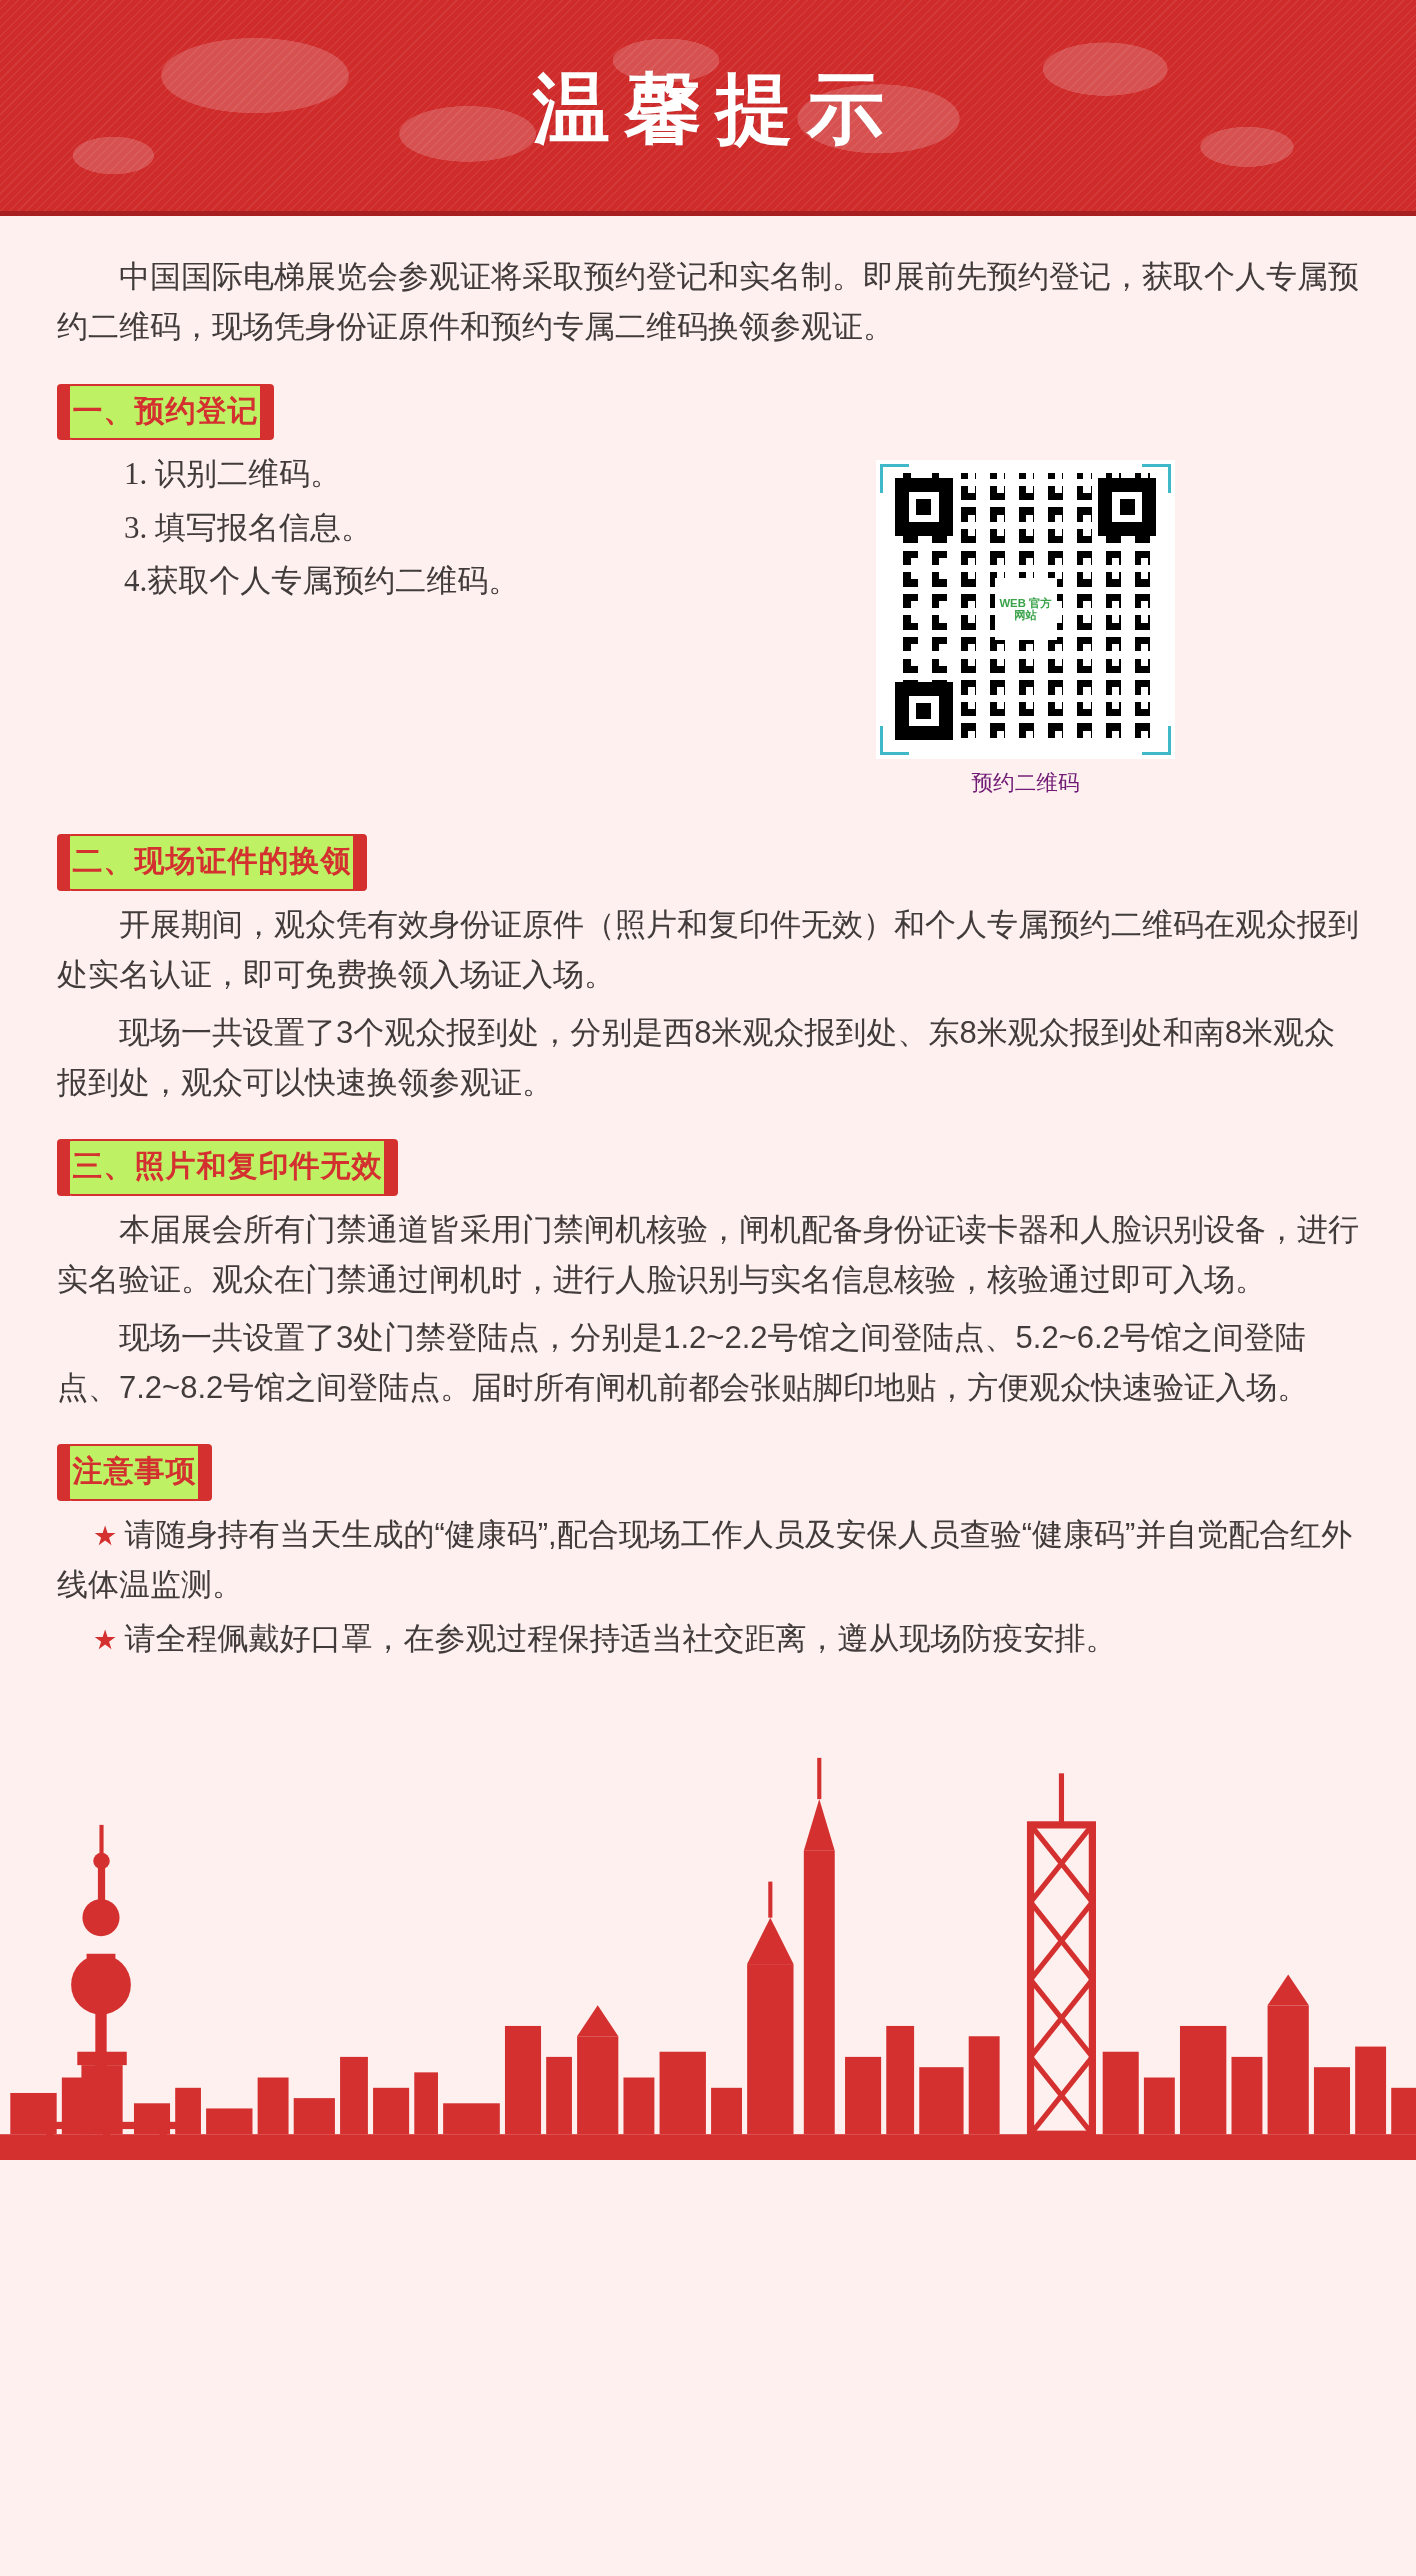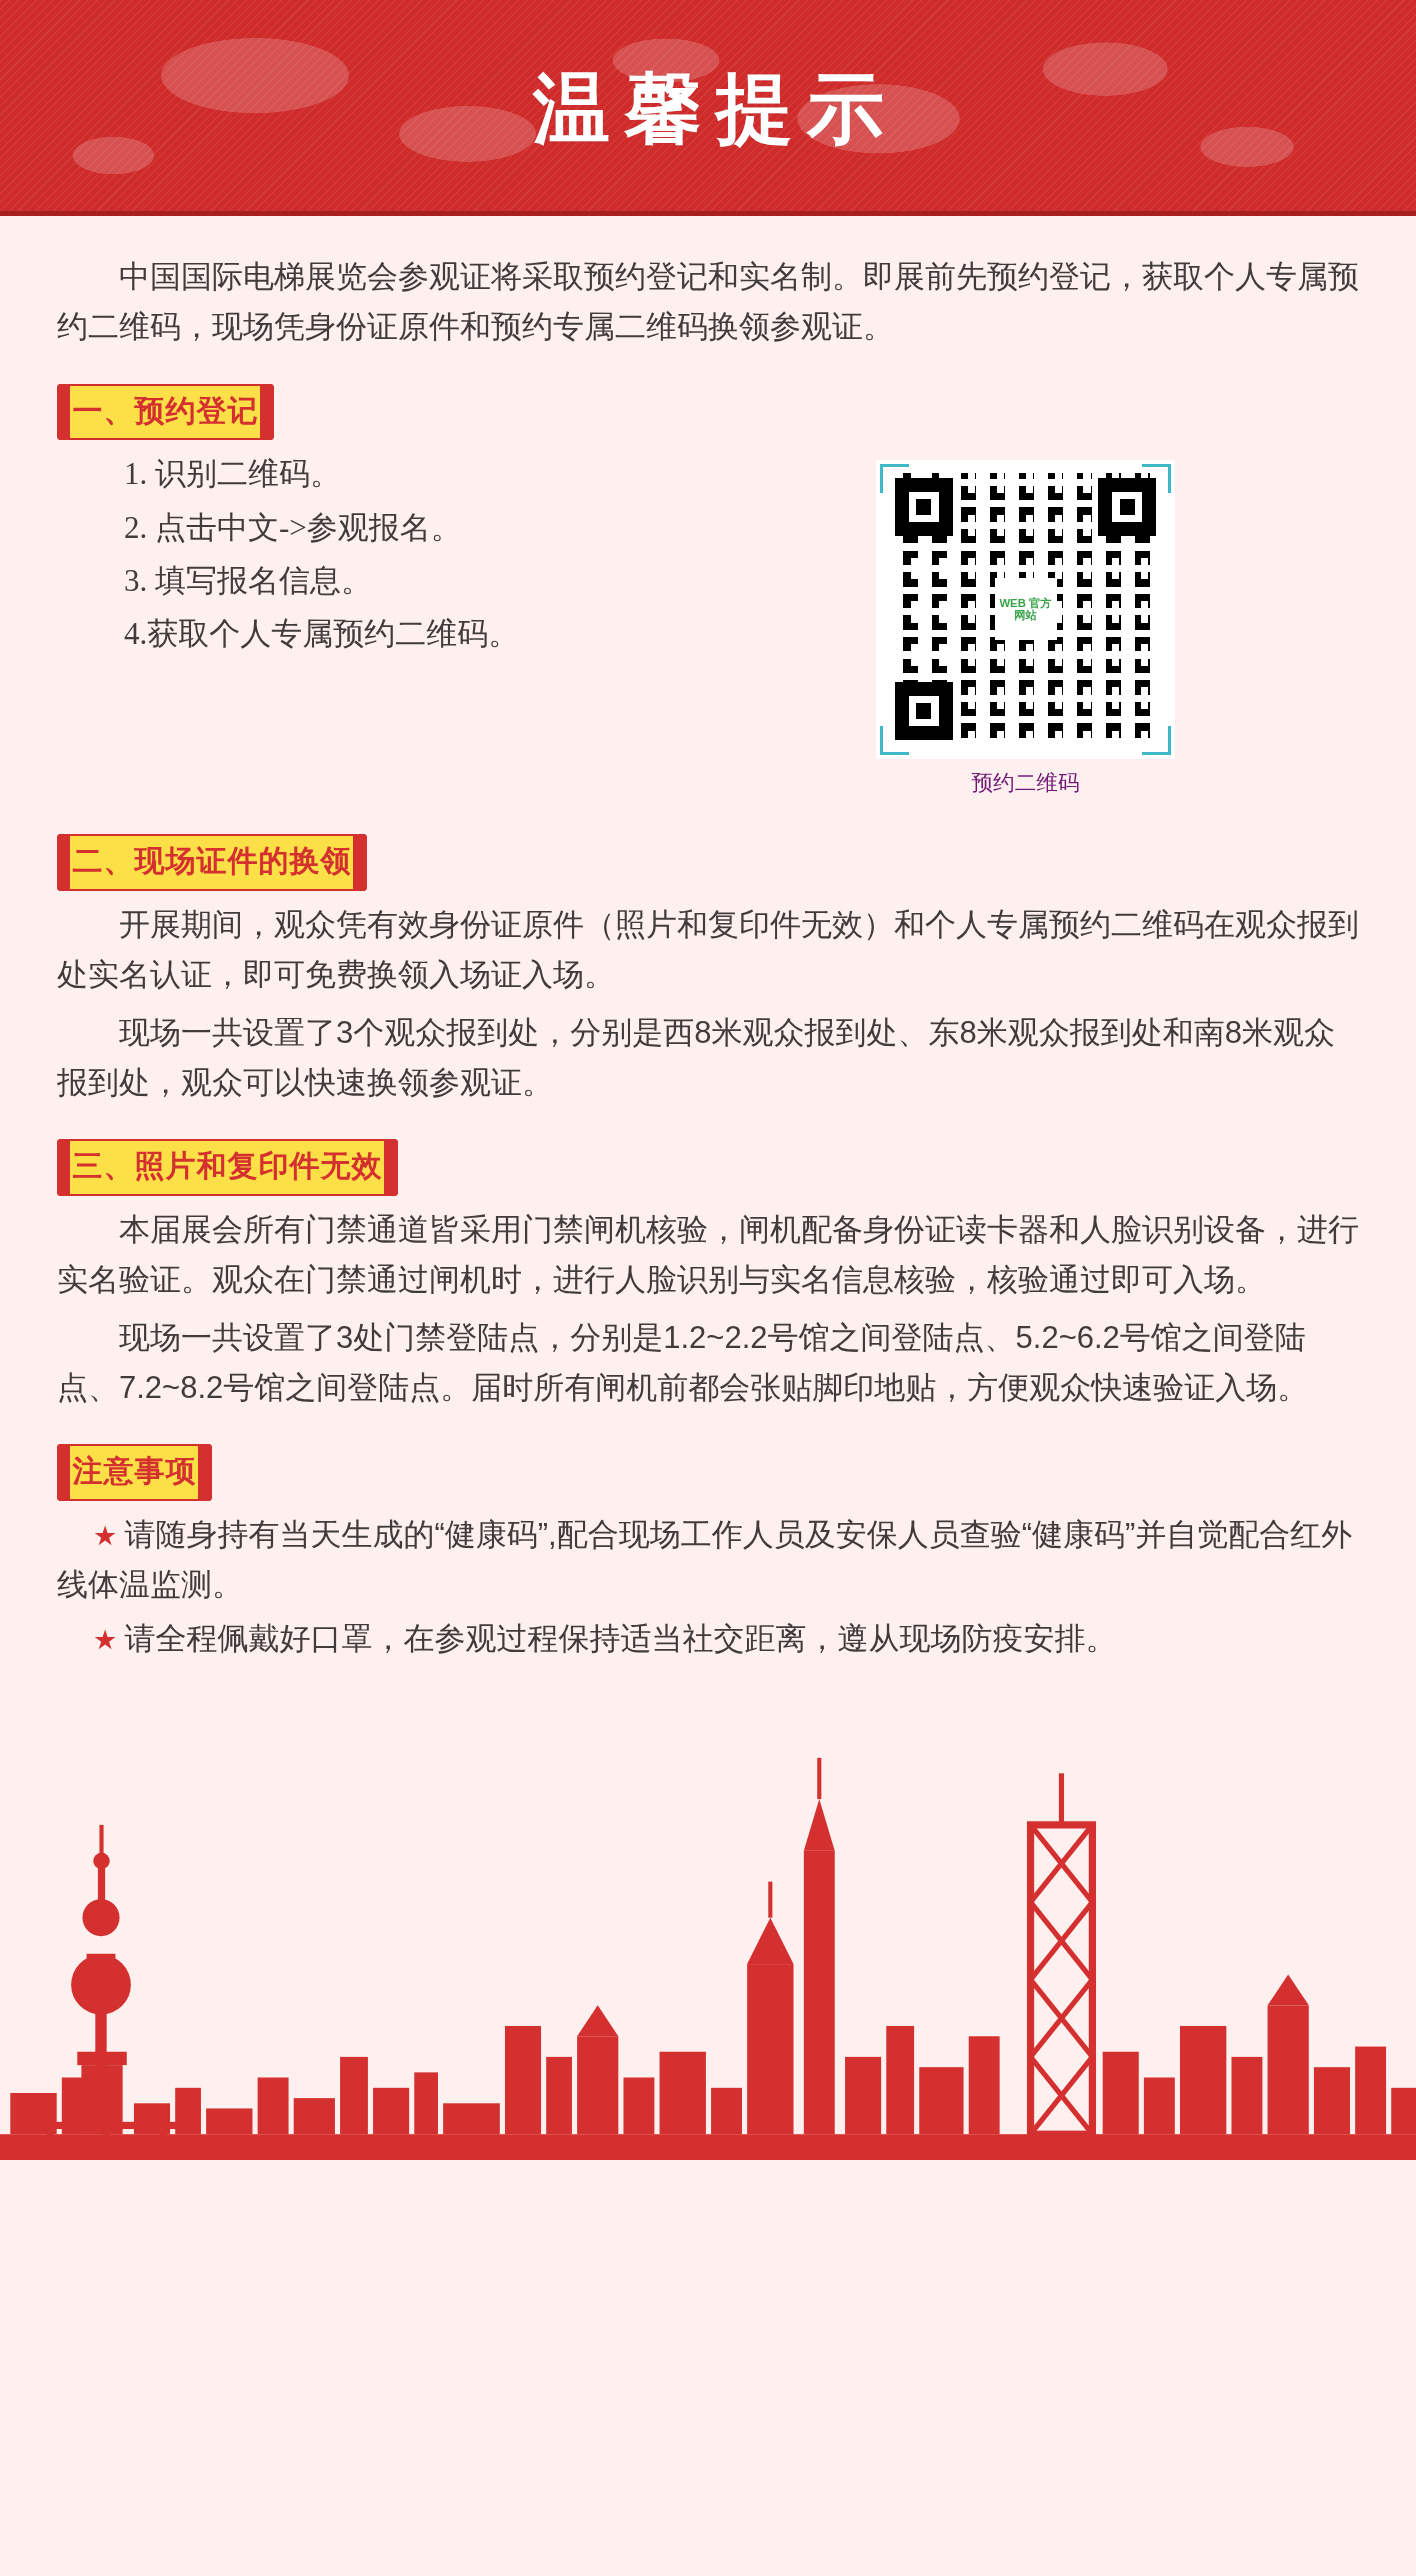--- a/index.html
+++ b/index.html
@@ -82,22 +82,22 @@
     margin-bottom: 7.2px;
   }
 
   
   .section-head {
     display: inline-block;
     position: relative;
     margin: 24px 0 9.3px 0;
     padding: 5.2px 13.4px 6.2px 13.4px;
     border: 2.1px solid #d4302f;
-    border-radius: 4px;
-    background: #fde047;
+    border-radius: 15px;
+    background: #bef264;
     font-family: Liberation Mono, monospace;
   }
   .section-head .txt {
     color: #d4302f;
     font-size: 30px;
     font-weight: bold;
     letter-spacing: 1px;
     white-space: nowrap;
   }
   .section-head::before {
@@ -255,21 +255,20 @@
     
     <div class="section-head">
       <span class="bar-left"></span>
       <span class="bar-right"></span>
       <span class="txt">一、预约登记</span>
     </div>
 
     <div class="sec1-wrap">
       <div class="sec1-list">
         <div class="item">1. 识别二维码。</div>
-        <div class="item">2. 点击中文-&gt;参观报名。</div>
         <div class="item">3. 填写报名信息。</div>
         <div class="item">4.获取个人专属预约二维码。</div>
       </div>
 
       <div class="qr-box">
         <div class="qr-frame">
           <span class="qr-corner tl"></span>
           <span class="qr-corner tr"></span>
           <span class="qr-corner bl"></span>
           <span class="qr-corner br"></span>

